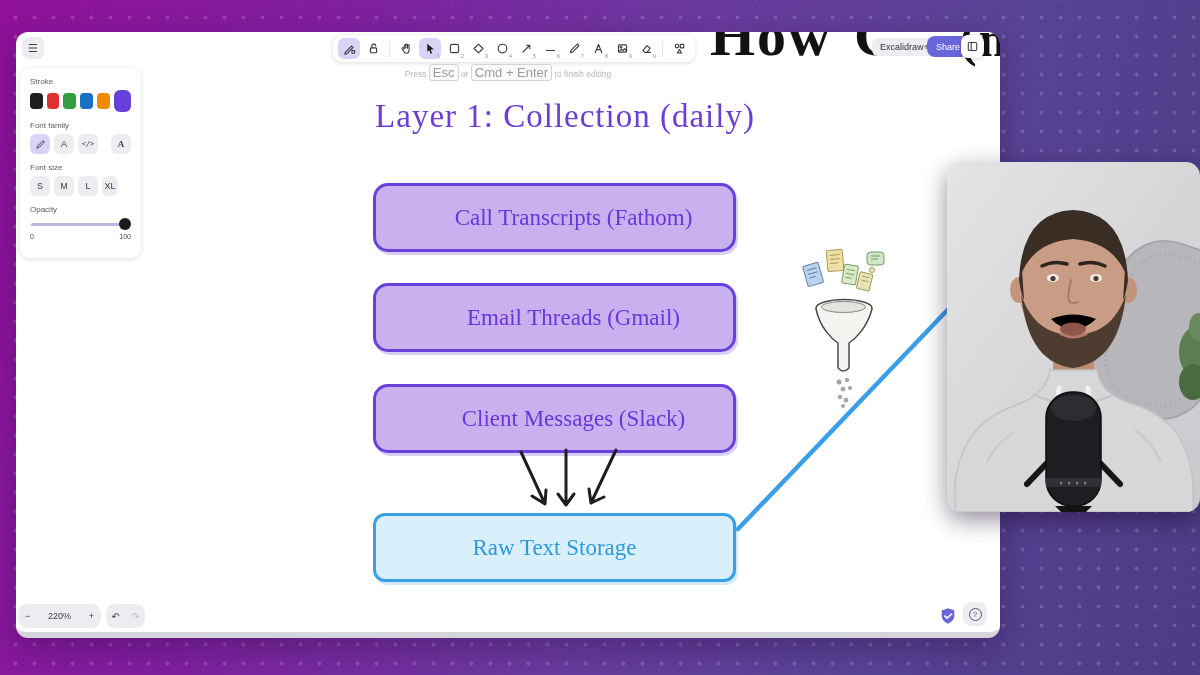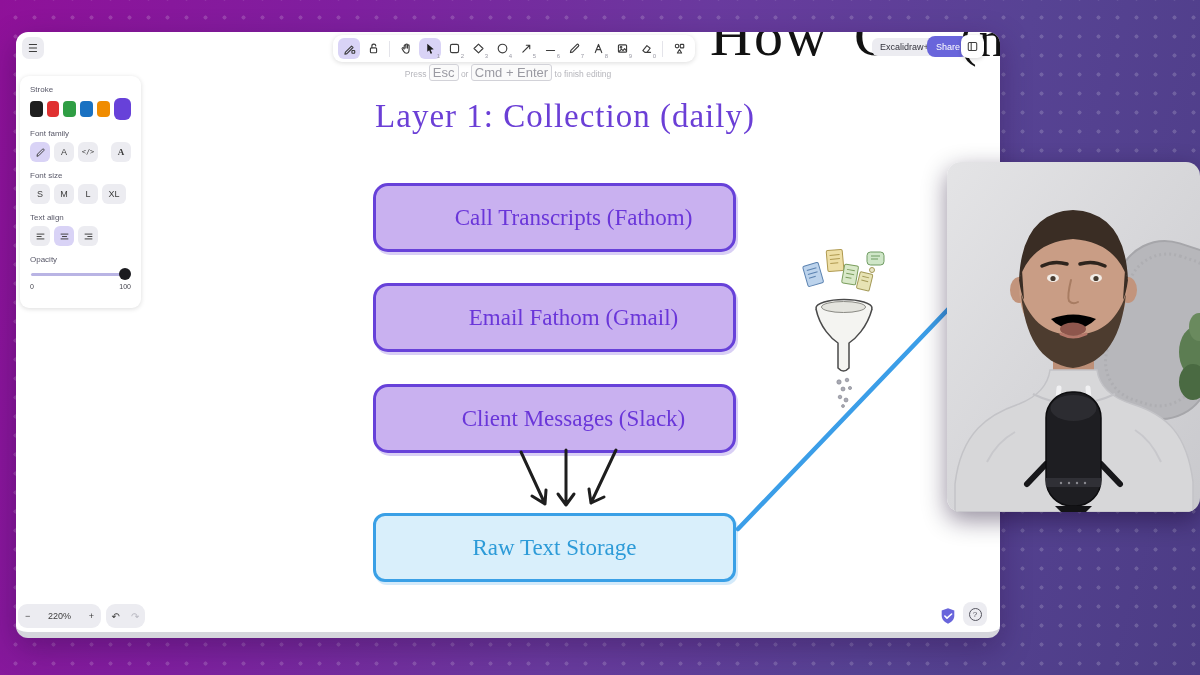--- a/index.html
+++ b/index.html
@@ -32,37 +32,37 @@
   
   .hint { position:absolute; left:0; right:0; top:33px; text-align:center; font-size:8.5px; color:#b6b6bc; z-index:5; }
   .hint kbd { font-family:Liberation Sans, sans-serif; font-size:13px; color:#9a9aa2; border:1px solid #d2d2d8; border-radius:3px; padding:0 3px; background:#fafafa; }
   
   .plusbtn { position:absolute; left:856px; top:6px; height:18px; padding:0 8px; background:#ececf1; border-radius:6px; font-size:9px; color:#33333d; display:flex; align-items:center; z-index:6; cursor:pointer; }
   .sharebtn { position:absolute; left:911px; top:4px; height:21px; padding:0 9px; background:#6965db; border-radius:8px; font-size:9px; color:#fff; display:flex; align-items:center; z-index:6; cursor:pointer; }
   .libbtn { position:absolute; left:945px; top:3px; width:23px; height:23px; background:#fff; border-radius:7px; box-shadow:0 1px 4px rgba(0,0,0,.18); display:flex; align-items:center; justify-content:center; z-index:6; cursor:pointer; }
   .libbtn svg { width:13px; height:13px; stroke:#3d3d3d; fill:none; stroke-width:1.3; }
   .hamburger { position:absolute; left:6px; top:5px; width:22px; height:22px; background:#ececf1; border-radius:7px; display:flex; align-items:center; justify-content:center; font-size:11px; color:#3d3d3d; z-index:6; cursor:pointer; }
   
-  .panel { left:4px; top:44px; width:121px; padding:9px 10px; z-index:6; }
+  .panel { left:4px; top:36px; width:121px; padding:9px 10px; z-index:6; }
   .sec { margin-bottom:9px; }
   .sec-label { font-size:8px; color:#585868; margin-bottom:4px; }
   .row { display:flex; align-items:center; gap:4px; }
   .sw { width:16px; height:16px; border-radius:4px; cursor:pointer; }
   .sw-sel { width:22px; height:22px; border-radius:6px; margin-left:auto; cursor:pointer; }
   .pbtn { width:20px; height:20px; border-radius:6px; background:#ececf1; display:flex; align-items:center; justify-content:center; font-size:9px; color:#3d3d3d; cursor:pointer; }
   .pbtn.active { background:#d9d3f6; }
   .pbtn svg { width:11px; height:11px; stroke:#3d3d3d; fill:none; stroke-width:1.4; stroke-linecap:round; stroke-linejoin:round; }
   .serifA { font-family:"Liberation Serif", serif; font-weight:bold; }
   .codeA { font-family:"DejaVu Sans Mono", monospace; font-size:7px; }
   .slider { position:relative; height:12px; margin:2px 1px 1px; }
   .slider .track { position:absolute; left:0; right:0; top:5px; height:3px; border-radius:2px; background:#b9b4e4; }
   .slider .thumb { position:absolute; right:-1px; top:0px; width:12px; height:12px; border-radius:50%; background:#1b1b1f; cursor:pointer; }
   .minmax { display:flex; justify-content:space-between; font-size:7px; color:#44444e; margin-top:3px; }
   
-  .partial-heading { position:absolute; color:#121212; font-weight:normal; font-size:58px; z-index:2; top:-30px; letter-spacing:2px; }
+  .partial-heading { position:absolute; color:#121212; font-weight:bold; font-size:58px; z-index:2; top:-30px; letter-spacing:2px; }
   .canvas-title { position:absolute; left:329px; top:66px; width:440px; text-align:center; font-size:33px; color:#6b3fd6; z-index:2; letter-spacing:1px; }
   .cbox { position:absolute; left:357px; width:363px; height:69px; border-radius:15px; display:flex; align-items:center; justify-content:center; font-size:23px; z-index:2; cursor:pointer; }
   .cbox.purple { background:#c9b1f0; border:3.5px solid #6741d9; color:#6a36d9; box-shadow:2px 3px 0 rgba(103,65,217,.25);padding-left:38px; }
   .cbox.blue { background:#d9effb; border:3.5px solid #3aa0e6; color:#2d9bd8; box-shadow:2px 3px 0 rgba(58,160,230,.22); }
   .cvg { position:absolute; z-index:2; }
   
   .zoompill { left:2px; top:572px; width:83px; height:24px; background:#ececf1; box-shadow:none; display:flex; align-items:center; justify-content:space-between; padding:0 7px; font-size:9px; color:#3d3d3d; z-index:6; }
   .histpill { left:90px; top:572px; width:39px; height:24px; background:#ececf1; box-shadow:none; display:flex; align-items:center; justify-content:space-around; font-size:10px; z-index:6; }
   .zbtn { cursor:pointer; color:#3d3d3d; }
   .redo-dim { color:#b9b9c2; }
@@ -219,41 +219,21 @@
         <div class="pbtn codeA">&lt;/&gt;</div>
         <div class="pbtn serifA" style="margin-left:auto">A</div>
       </div>
     </div>
     <div class="sec">
       <div class="sec-label">Font size</div>
       <div class="row">
         <div class="pbtn">S</div>
         <div class="pbtn">M</div>
         <div class="pbtn">L</div>
-        <div class="pbtn" style="width:24px">XL</div>
-      </div>
-    </div>
-    <div class="sec">
-      <div class="sec-label">Text align</div>
-      <div class="row">
-        <div class="pbtn">
-          <svg viewBox="0 0 16 16">
-              <path d="M3 4.5 h10 M3 8 h6 M3 11.5 h10"></path>
-            </svg>
-        </div>
-        <div class="pbtn active">
-          <svg viewBox="0 0 16 16">
-              <path d="M3 4.5 h10 M5 8 h6 M3 11.5 h10"></path>
-            </svg>
-        </div>
-        <div class="pbtn">
-          <svg viewBox="0 0 16 16">
-              <path d="M3 4.5 h10 M7 8 h6 M3 11.5 h10"></path>
-            </svg>
-        </div>
+        <div class="pbtn" style="width:16px">XL</div>
       </div>
     </div>
     <div class="sec">
       <div class="sec-label">Opacity</div>
       <div class="slider">
         <div class="track"></div>
         <div class="thumb"></div>
       </div>
       <div class="minmax">
         <span>0</span>
@@ -261,21 +241,21 @@
       </div>
     </div>
   </div>
 
   <div class="canvas-title hand">Layer 1: Collection (daily)</div>
 
   <div class="cbox purple hand" style="top:151px;">
     <span>Call Transcripts (Fathom)</span>
   </div>
   <div class="cbox purple hand" style="top:251px;">
-    <span>Email Fathom (Gmail)</span>
+    <span>Email Threads (Gmail)</span>
   </div>
   <div class="cbox purple hand" style="top:352px;">
     <span>Client Messages (Slack)</span>
   </div>
   <div class="cbox blue hand" style="top:481px;border-radius:12px;">
     <span>Raw Text Storage</span>
   </div>
 
   <svg class="cvg" style="left:487px; top:416px;" width="120" height="62" viewBox="0 0 120 62">
     <g stroke="#1e1e1e" stroke-width="3" stroke-linecap="round" fill="none">

